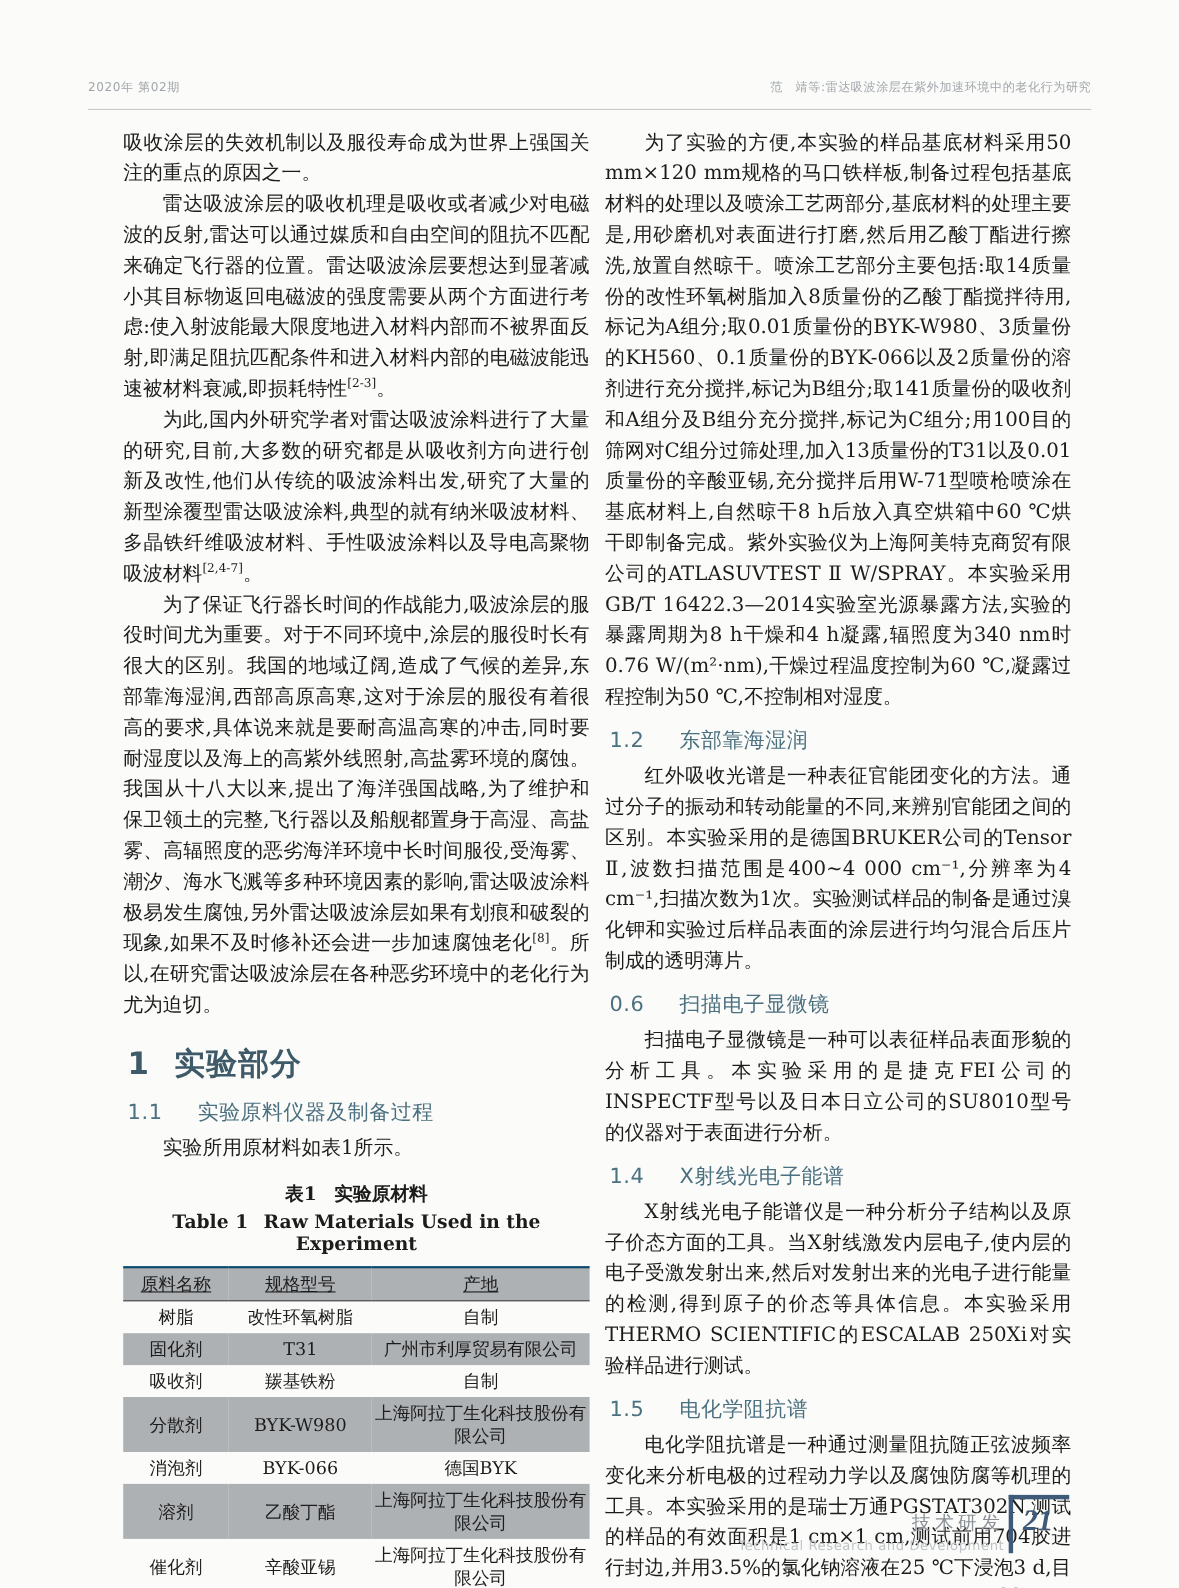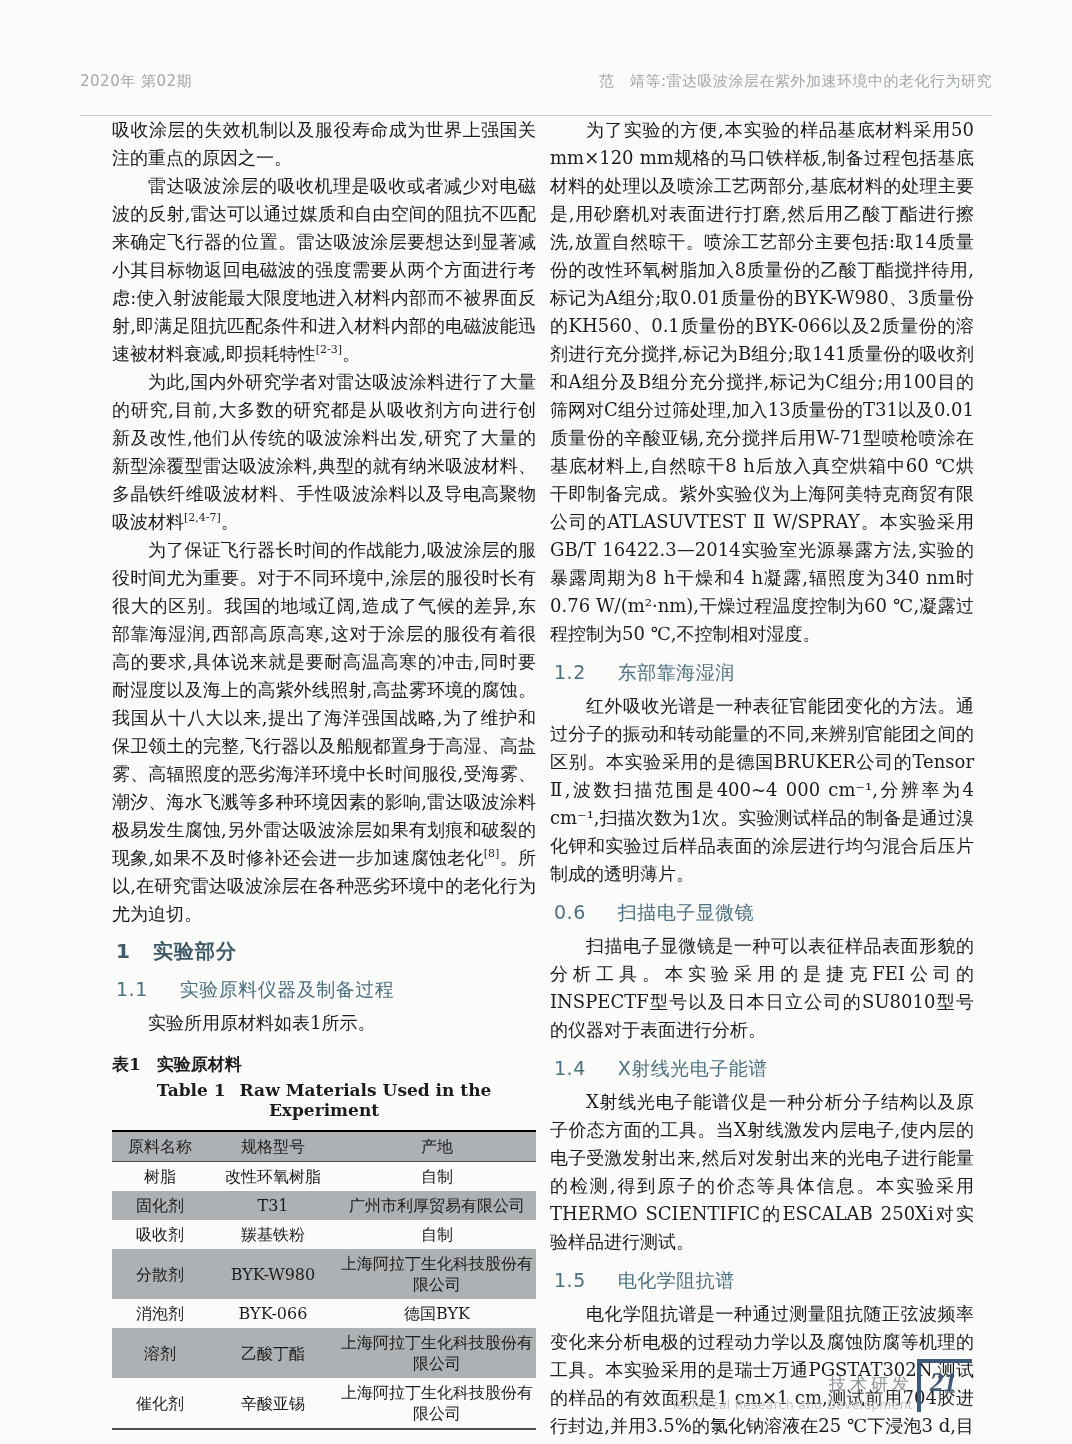--- a/index.html
+++ b/index.html
@@ -18,77 +18,78 @@
     background:#fbfbf9;
     overflow:hidden;
     font-family:"DejaVu Serif", serif;
     color:var(--text-ink);
   }
   
   .running-header{
     position:absolute;top:72px;left:80px;right:80px;
     display:flex;justify-content:space-between;align-items:flex-end;
     border-bottom:1px solid var(--rule-gray);
-    padding-bottom:24px;
-    font-family:"DejaVu Sans", sans-serif;
-    font-size:15px;color:var(--header-gray);
+    padding-bottom:12px;
+    font-family:"DejaVu Sans", sans-serif;
+    font-size:11px;color:var(--header-gray);
     letter-spacing:.5px;
   }
   
   .columns{
     position:absolute;top:116px;left:112px;width:862px;
     display:flex;gap:14px;
   }
   .col{width:424px;}
   .para{
     margin:0;
     font-size:18px;line-height:28px;
     text-align:justify;
     text-indent:2em;
   }
   .para.no-indent{text-indent:0;}
   sup.ref{font-size:11px;line-height:0;}
   h2.sec{
-    margin:10px 0 10px 4px;
-    font-family:"DejaVu Sans", sans-serif;
-    font-size:20px;font-weight:bold;
+    margin:20px 0 10px 4px;
+    font-family:"DejaVu Sans", sans-serif;
+    font-size:28px;font-weight:bold;
     color:var(--heading-dark);
     letter-spacing:1px;
   }
   h2.sec .num{margin-right:22px;font-weight:bold;}
   h3.subsec{
     margin:12px 0 6px 4px;
     font-family:"DejaVu Sans", sans-serif;
     font-size:19px;font-weight:normal;
     color:var(--heading-teal);
     letter-spacing:.5px;
   }
   h3.subsec .num{margin-right:32px;}
   
   .tbl-caption-zh{
     margin-top:16px;
-    font-size:17px;font-weight:bold;
+    text-align:center;font-size:17px;font-weight:bold;
   }
   .tbl-caption-zh .gap{margin-right:16px;}
   .tbl-caption-en{
     margin:4px 0 10px;
     text-align:center;font-size:17px;font-weight:bold;
     font-family:"DejaVu Serif", serif;
   }
   .tbl-caption-en .gap{margin-right:14px;}
   table.materials{
     width:100%;border-collapse:collapse;
     font-size:16px;line-height:21px;text-align:center;
   }
   table.materials th{
     font-weight:normal;
     background:var(--table-band);
-    border-top:2px solid #000000;
+    border-top:2px solid #0c4a6e;
     border-bottom:1px solid #4a4a4a;
     padding:4px 2px;
+    text-decoration:underline;
   }
   table.materials td{padding:4px 2px;}
   table.materials tbody tr:nth-child(even){background:var(--table-band);}
   table.materials tbody tr:last-child td{border-bottom:2px solid #4a4a4a;}
   table.materials .c1{width:92px;}
   table.materials .c2{width:126px;}
   
   .page-footer{
     position:absolute;right:100px;bottom:32px;
     display:flex;align-items:flex-start;gap:4px;

